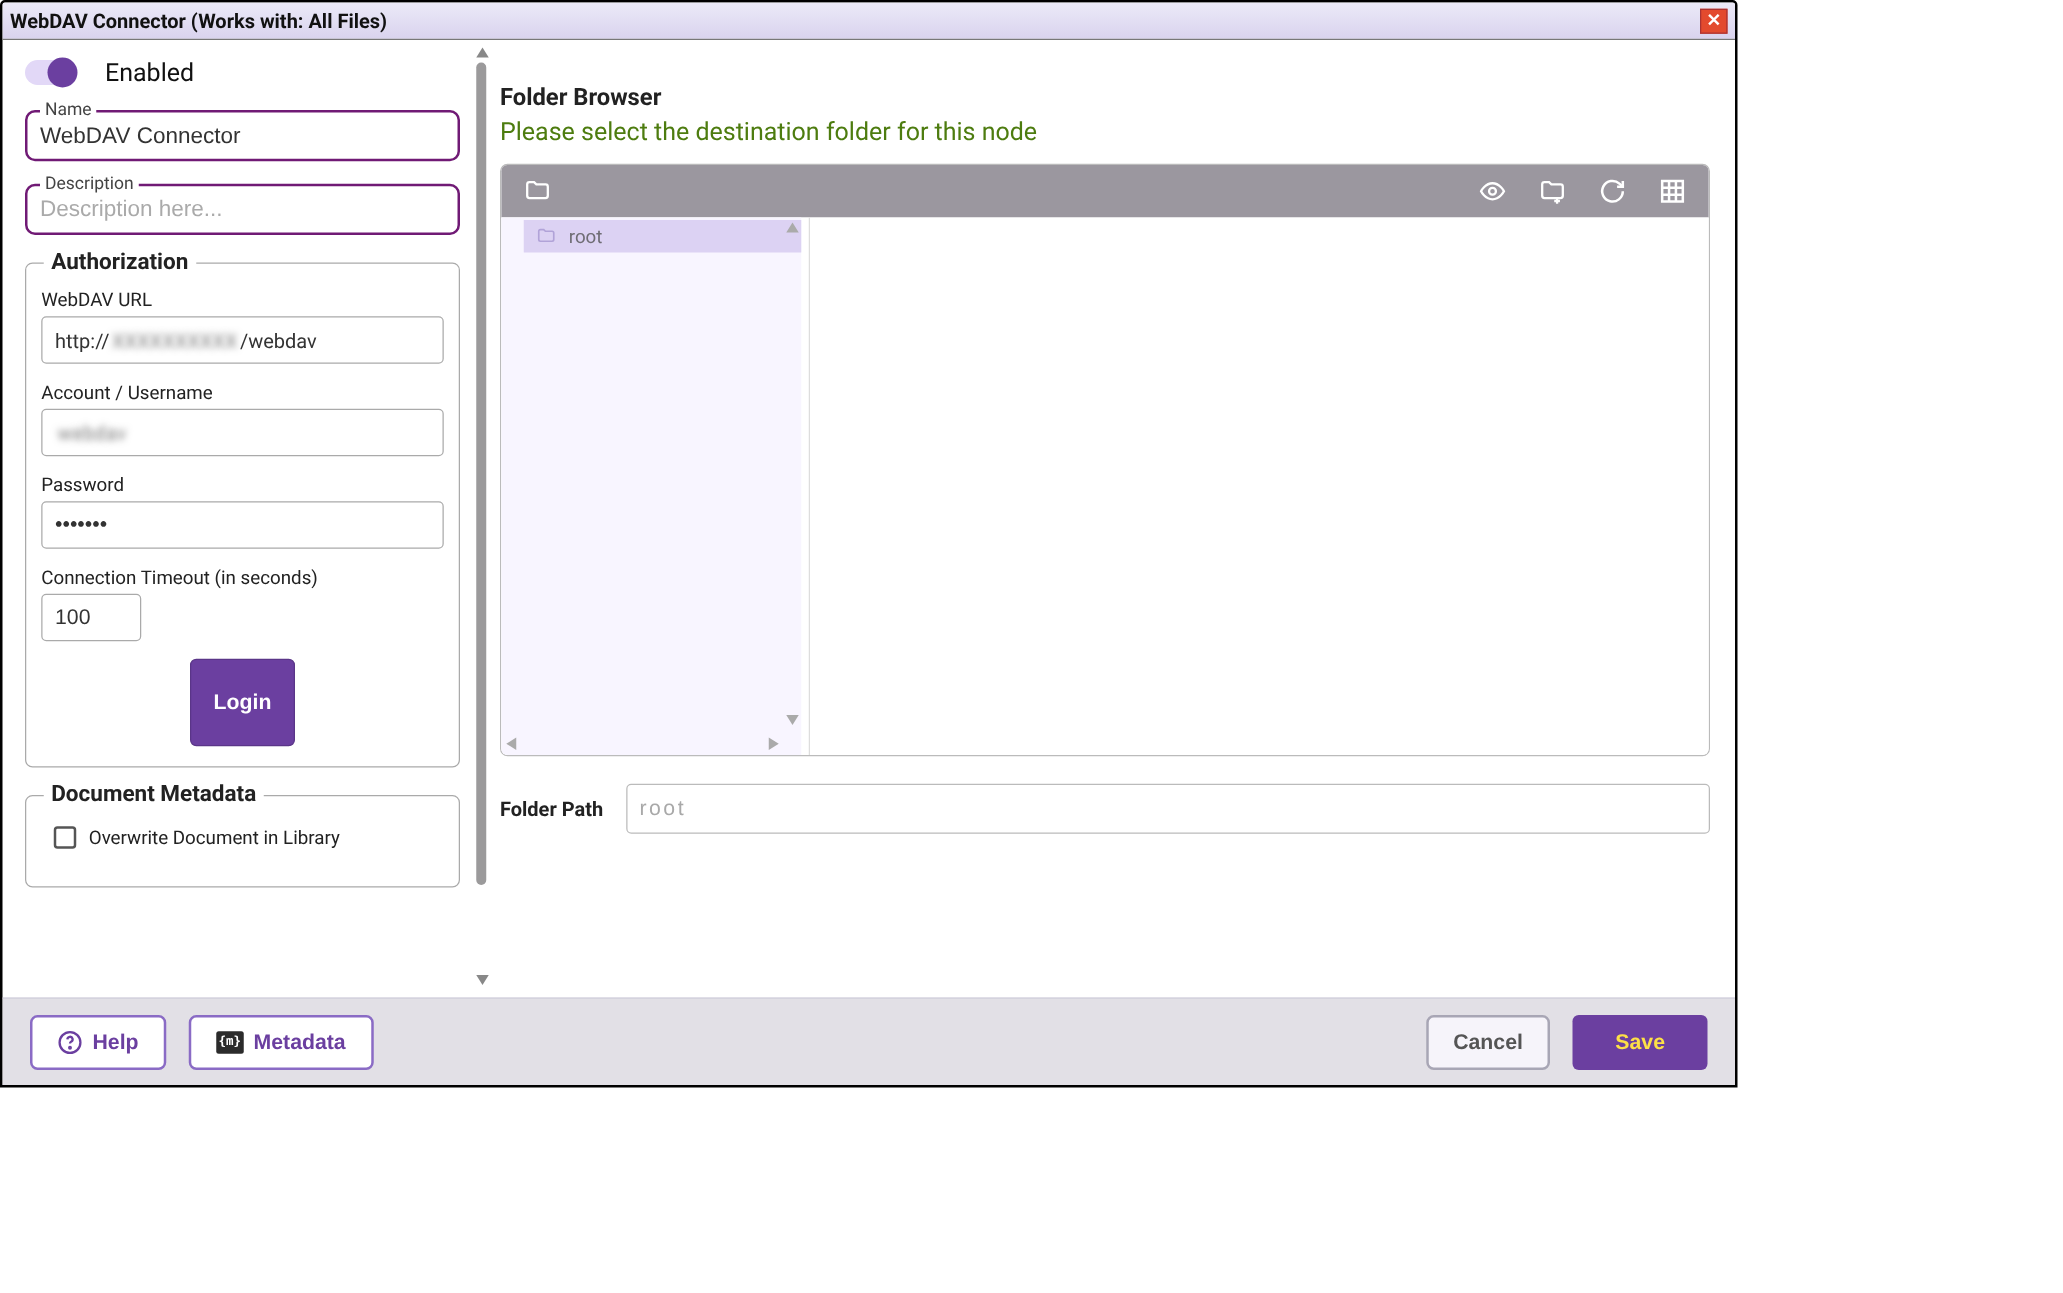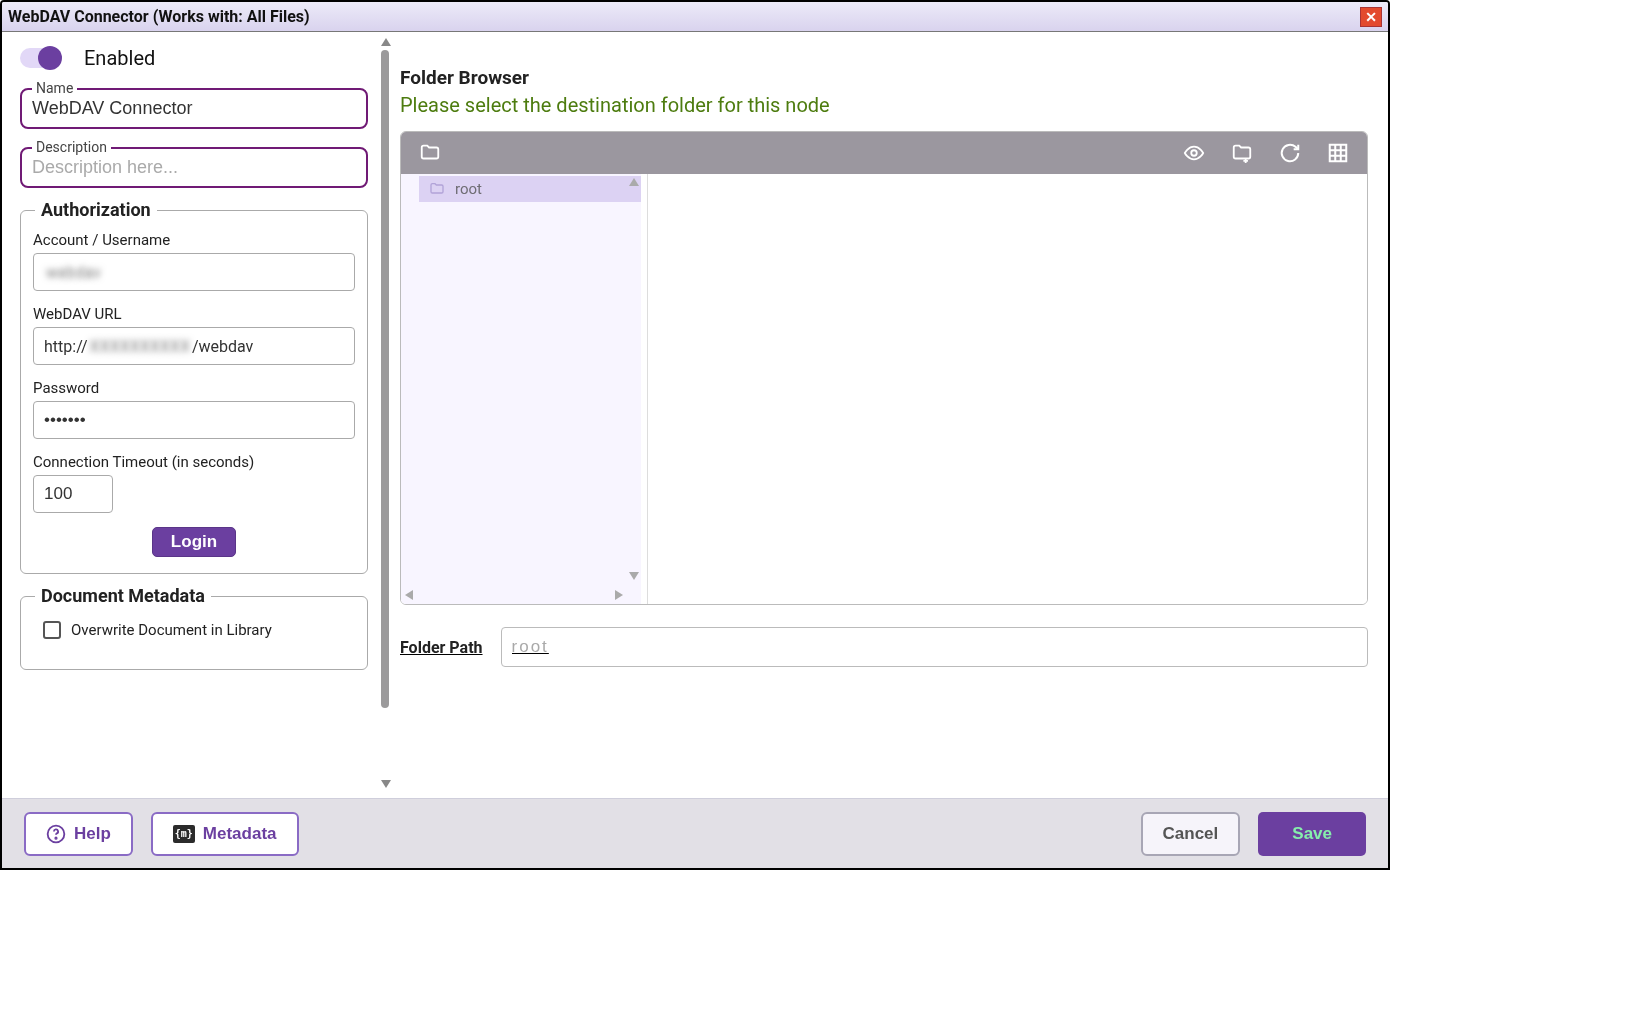--- a/index.html
+++ b/index.html
@@ -148,21 +148,21 @@
       font-size: 17px;
       color: #333;
       background: #fff;
     }
     .form-field input.small { width: 80px; }
     .login-btn {
       background: #6b3fa0;
       color: #fff;
       border: 1px solid #5a3588;
       border-radius: 5px;
-      padding: 4px 18px;
+      padding: 24px 18px;
       font-size: 17px;
       font-weight: 700;
       cursor: pointer;
       margin: 6px auto 0 auto;
       display: block;
     }
     .chk-row { display: flex; align-items: center; gap: 10px; margin-top: 4px; margin-left: 10px; }
     .chk {
       width: 18px; height: 18px; border: 2px solid #555; border-radius: 3px; cursor: pointer; background: #fff;
     }
@@ -238,21 +238,21 @@
       right: 18px;
       border-top: 5px solid transparent; border-bottom: 5px solid transparent;
       border-left: 8px solid #aaa;
     }
     .detail-pane {
       flex: 1;
       border-left: 1px solid #ddd;
       margin-left: 6px;
     }
     .folderpath-row {
-      display: flex; align-items: center; gap: 18px; margin-top: 22px; text-decoration: underline;
+      display: flex; align-items: center; gap: 18px; margin-top: 22px;
     }
     .folderpath-row .lbl { font-size: 16px; font-weight: 700; color: #222; }
     .folderpath-row input {
       flex: 1; height: 40px; border: 1px solid #bbb; border-radius: 4px;
       padding: 0 10px; font-size: 17px; color: #a9a9a9;
       letter-spacing: 2px;
     }
     
     .footer {
       height: 70px;
@@ -267,21 +267,21 @@
       border: 2px solid #8a6bc5; border-radius: 6px;
       background: #fff;
       color: #6b3fa0; font-size: 17px; font-weight: 600;
       display: inline-flex; align-items: center; gap: 8px; cursor: pointer;
     }
     .btn-outline.gray {
       border-color: #a8a6b5; color: #555; background: #f6f4fa;
     }
     .btn-solid {
       height: 44px; padding: 0 34px;
-      background: #6b3fa0; color: #86efac; border: none;
+      background: #6b3fa0; color: #fde047; border: none;
       border-radius: 5px; font-size: 17px; font-weight: 700; cursor: pointer;
     }
     .meta-icon {
       width: 22px; height: 18px; background: #2b2b2b; border-radius: 2px;
       display: inline-flex; align-items: center; justify-content: center;
       color: #fff; font-size: 10px; font-weight: bold; font-family: monospace;
     }
     .url-seg { font-size: 16px; color: #333; white-space: nowrap; }
     .url-blur { font-size: 16px; color: transparent; text-shadow: 0 0 6px #777; white-space: nowrap; margin: 0 2px; }
   </style>
@@ -314,32 +314,32 @@
 
     <div class="field-outlined">
       <span class="legend">Description</span>
       <input type="text" placeholder="Description here..." style="">
     </div>
 
     <div class="fieldgroup">
       <span class="group-legend">Authorization</span>
 
       <div class="form-field">
-        <label>Account / Username</label>
-        <div style="border:1px solid #aaa;border-radius:4px;height:38px;padding:0 10px;display:flex;align-items:center;">
-          <span class="url-blur">webdav</span>
-        </div>
-      </div>
-
-      <div class="form-field">
         <label>WebDAV URL</label>
         <div style="border:1px solid #aaa;border-radius:4px;height:38px;padding:0 10px;display:flex;align-items:center;">
           <span class="url-seg">http://</span>
           <span class="url-blur">XXXXXXXXXX</span>
           <span class="url-seg">/webdav</span>
+        </div>
+      </div>
+
+      <div class="form-field">
+        <label>Account / Username</label>
+        <div style="border:1px solid #aaa;border-radius:4px;height:38px;padding:0 10px;display:flex;align-items:center;">
+          <span class="url-blur">webdav</span>
         </div>
       </div>
 
       <div class="form-field">
         <label>Password</label>
         <input type="text" value="•••••••" style="">
       </div>
 
       <div class="form-field">
         <label>Connection Timeout (in seconds)</label>

